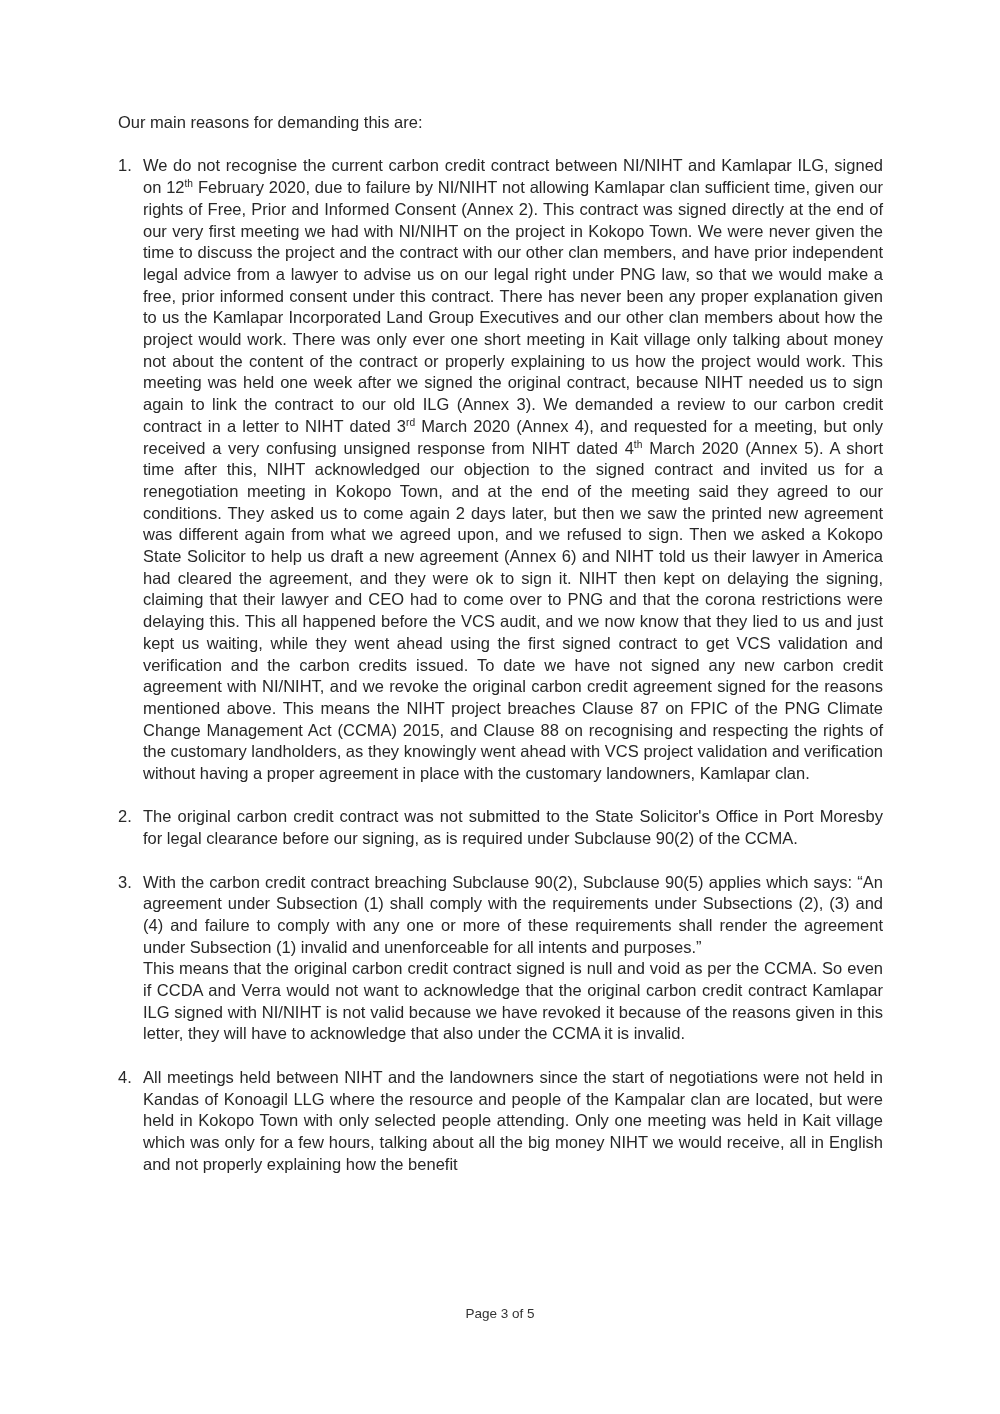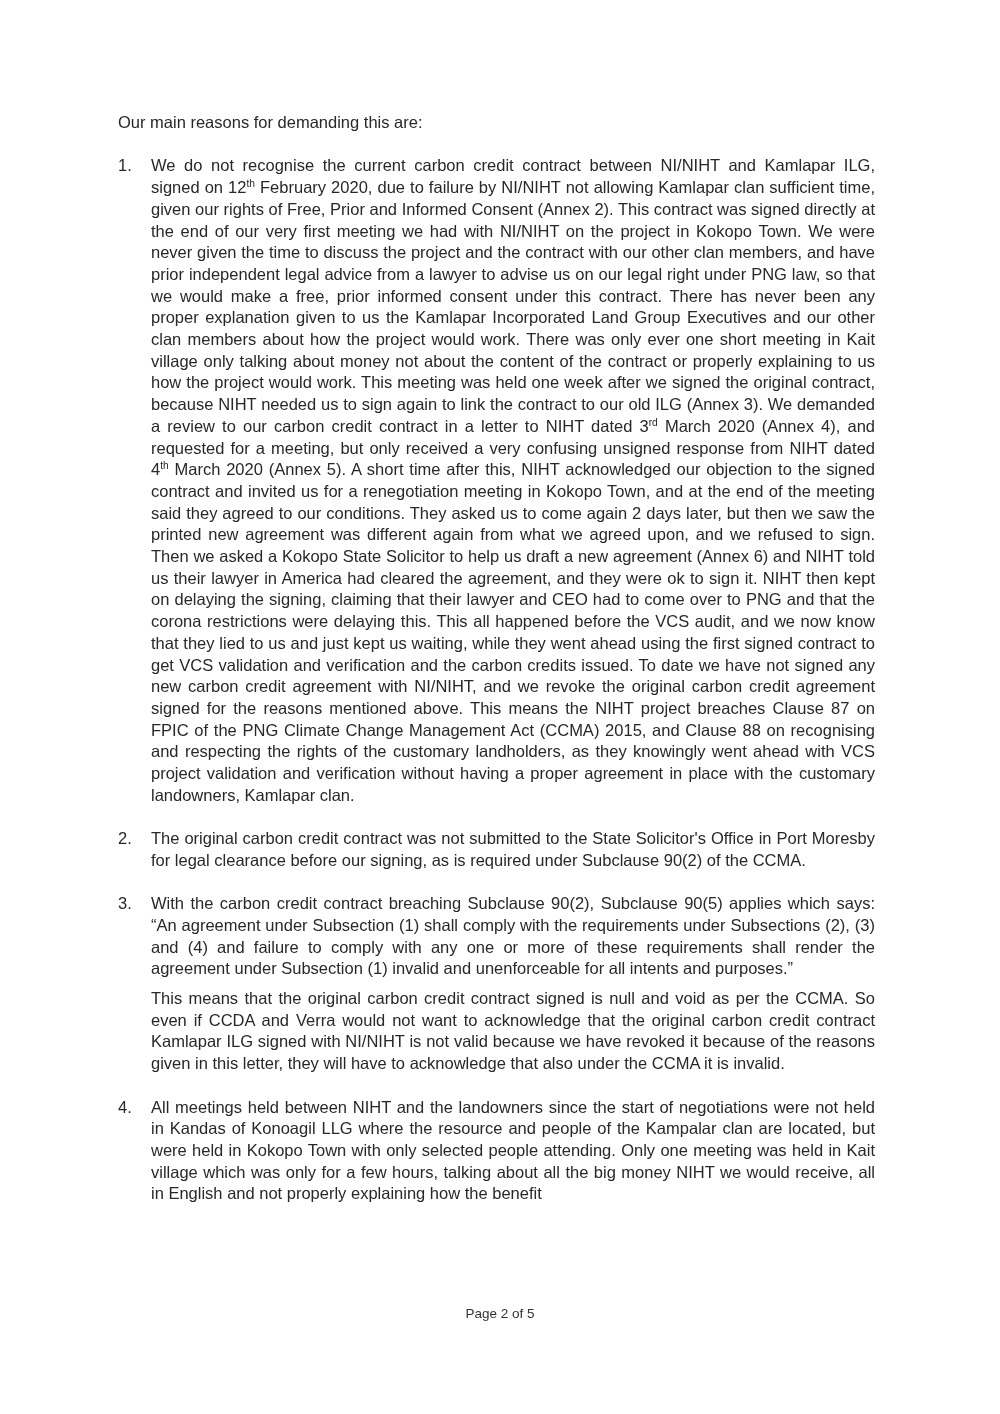--- a/index.html
+++ b/index.html
@@ -32,21 +32,21 @@
     padding-left: 25px;
   }
   .doc-item .num {
     position: absolute;
     left: 0;
     top: 0;
     width: 25px;
   }
   .doc-item .body .para {
     text-align: justify;
-    margin: 8px;
+    margin: 0;
   }
   .para .it {
   }
   .para sup {
     font-size: 62%;
     line-height: 0;
     vertical-align: super;
   }
   .footer {
     position: absolute;
@@ -89,13 +89,13 @@
 
   <div class="doc-item">
     <span class="num">4.</span>
     <div class="body">
         <div class="para"><span>All meetings held between NIHT and the landowners since the start of negotiations were not held in Kandas of Konoagil LLG where the resource and people of the Kampalar clan are located, but were held in Kokopo Town with only selected people attending. Only one meeting was held in Kait village which was only for a few hours, talking about all the big money NIHT we would receive, all in English and not properly explaining how the benefit</span></div>
       </div>
   </div>
 
 </div>
 
-<div class="footer">Page 2 of 5</div>
+<div class="footer">Page 3 of 5</div>
 
 </body></html>

